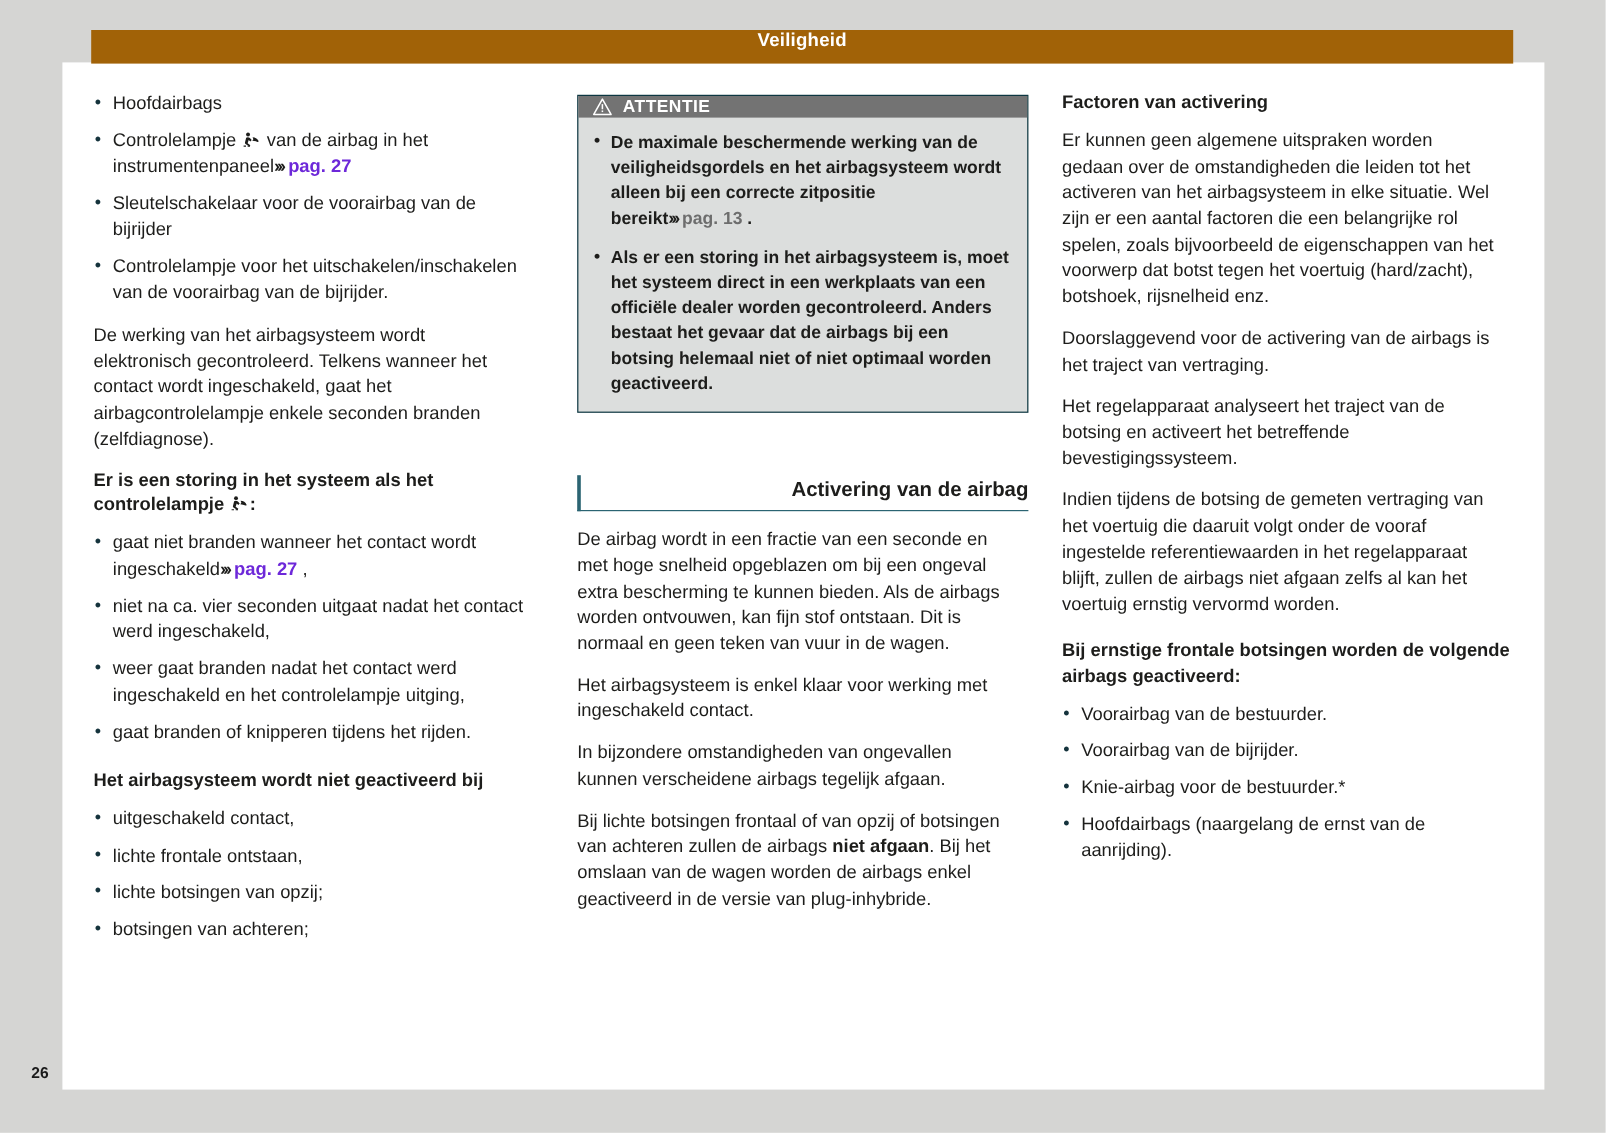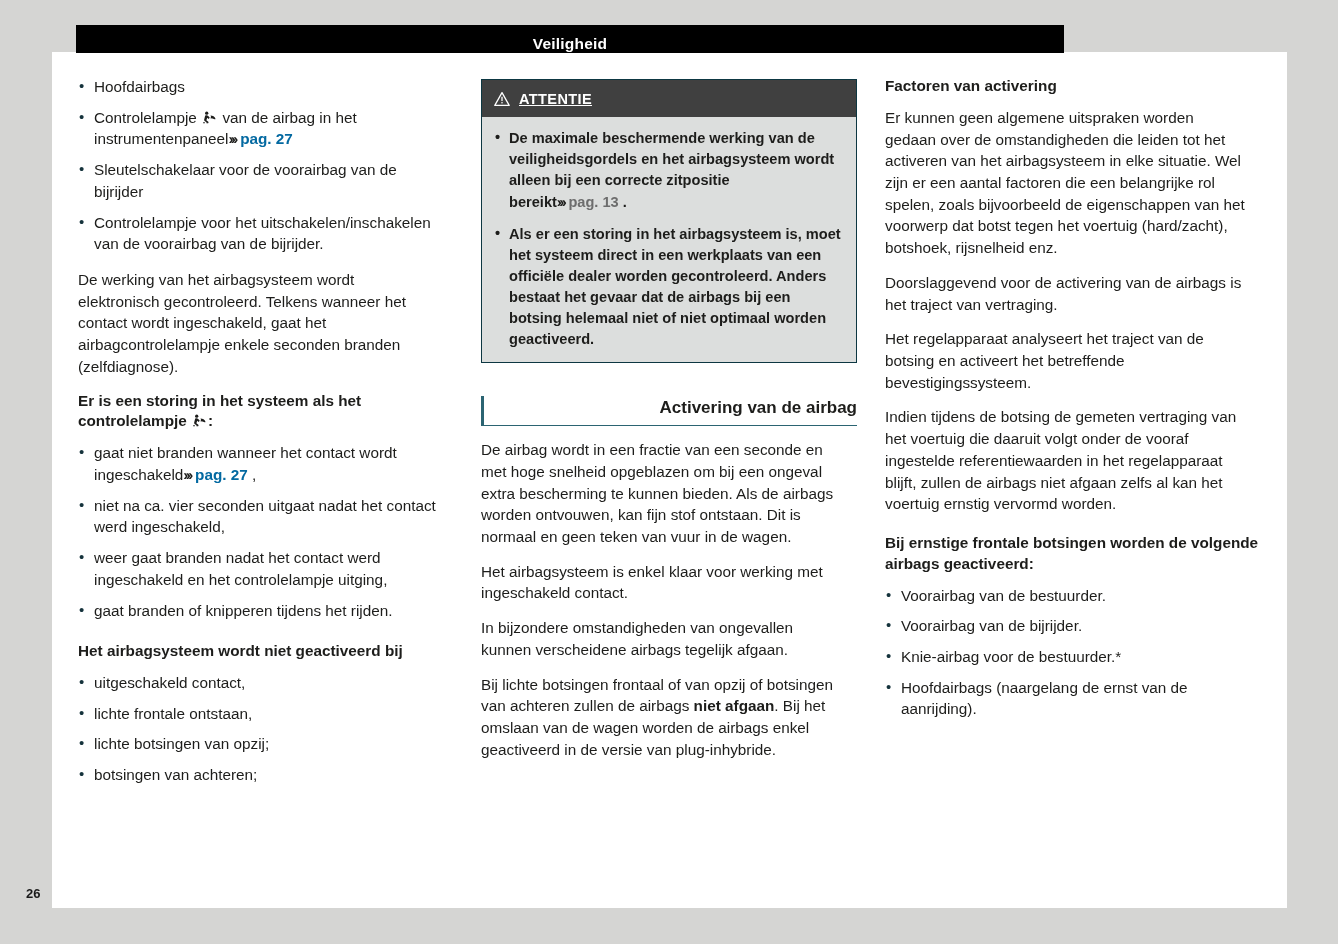--- a/index.html
+++ b/index.html
@@ -22,26 +22,26 @@
     width: 1235px;
     height: 856px;
     background: #ffffff;
   }
 
   
   #header-bar {
     position: absolute;
     left: 76px;
     top: 25px;
-    width: 988px;
+    width: 1185px;
     height: 28px;
-    background: #000000;
+    background: #a16207;
     color: #ffffff;
     display: flex;
-    align-items: flex-end;
+    align-items: flex-start;
     justify-content: center;
   }
   #header-bar .title {
     font-size: 15.5px;
     font-weight: bold;
     letter-spacing: .2px;
   }
 
   
   #page-number {
@@ -93,21 +93,21 @@
     position: absolute;
     left: 1px;
     top: -1px;
     color: #15333c;
     font-size: 15px;
   }
   ul.bullets li:last-child { margin-bottom: 0; }
 
   .ref {
     font-weight: bold;
-    color: #0369a1;
+    color: #6d28d9;
     white-space: nowrap;
   }
   .chev {
     color: #1d1d1b;
     font-weight: bold;
     letter-spacing: -2.5px;
     font-size: 15px;
   }
   .bold { font-weight: bold; }
 
@@ -125,28 +125,27 @@
   #attention-box {
     position: absolute;
     left: 481px;
     top: 79px;
     width: 376px;
     border: 1.5px solid #0d3742;
     box-sizing: border-box;
     background: #dcdedd;
   }
   #attention-header {
-    background: #404040;
+    background: #737373;
     color: #ffffff;
-    height: 37px;
+    height: 18px;
     display: flex;
     align-items: center;
     padding-left: 12px;
     box-sizing: border-box;
-    text-decoration: underline;
   }
   #attention-header .warn-icon {
     width: 16px;
     height: 16px;
     margin-right: 9px;
     display: inline-block;
   }
   #attention-header .warn-icon svg { display: block; }
   #attention-header .label {
     font-size: 14.5px;

